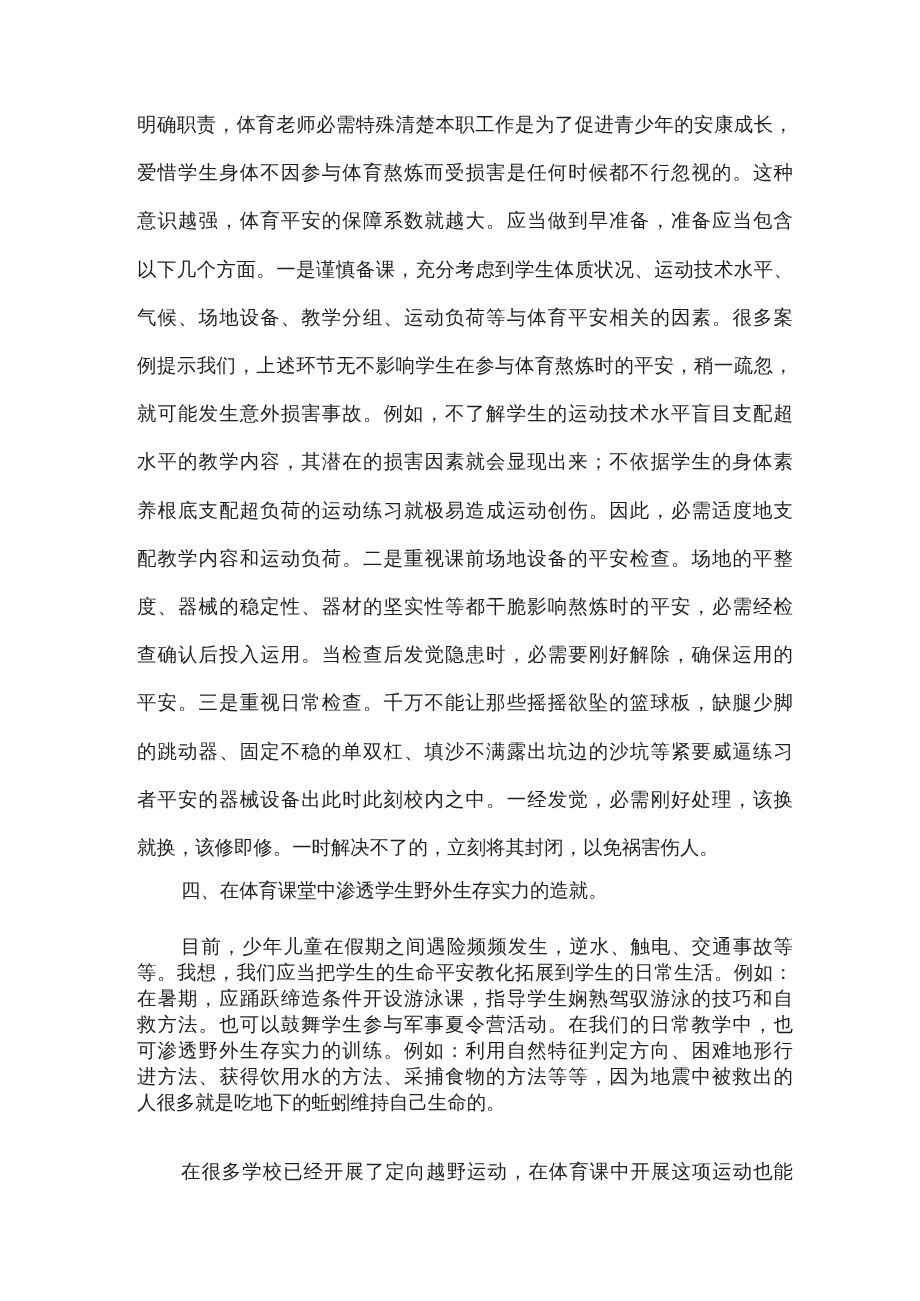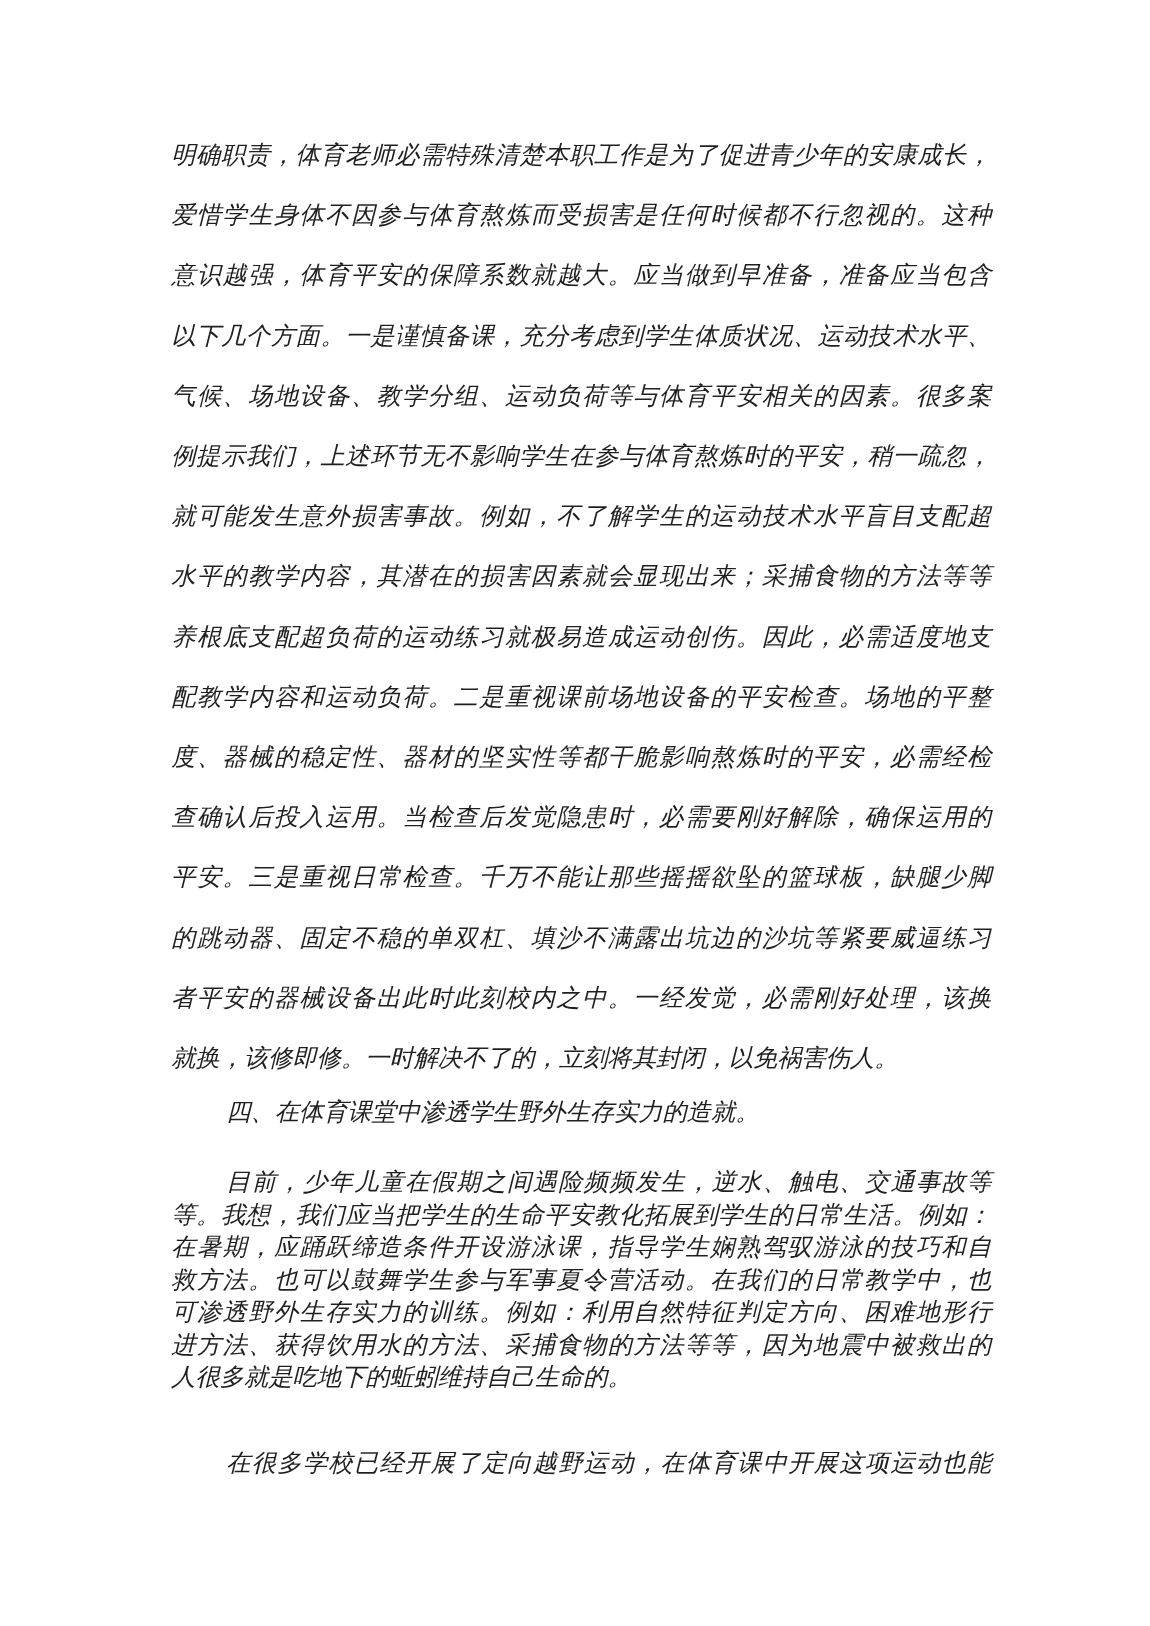--- a/index.html
+++ b/index.html
@@ -8,21 +8,20 @@
     background: #ffffff;
   }
   .page {
     position: relative;
     width: 920px;
     height: 1301px;
     background: #ffffff;
     overflow: hidden;
     font-family: "Liberation Serif", "DejaVu Serif", serif;
     color: #1f1f1f;
-    font-style: italic;
   }
   .block {
     position: absolute;
     left: 137px;
     width: 656px;
     font-size: 19.4px;
   }
   .line {
     text-align: justify;
     text-align-last: justify;
@@ -49,21 +48,21 @@
 
 <div class="page">
   <div id="para1" class="block">
       <div class="line">明确职责，体育老师必需特殊清楚本职工作是为了促进青少年的安康成长，</div>
       <div class="line">爱惜学生身体不因参与体育熬炼而受损害是任何时候都不行忽视的。这种</div>
       <div class="line">意识越强，体育平安的保障系数就越大。应当做到早准备，准备应当包含</div>
       <div class="line">以下几个方面。一是谨慎备课，充分考虑到学生体质状况、运动技术水平、</div>
       <div class="line">气候、场地设备、教学分组、运动负荷等与体育平安相关的因素。很多案</div>
       <div class="line">例提示我们，上述环节无不影响学生在参与体育熬炼时的平安，稍一疏忽，</div>
       <div class="line">就可能发生意外损害事故。例如，不了解学生的运动技术水平盲目支配超</div>
-      <div class="line">水平的教学内容，其潜在的损害因素就会显现出来；采捕食物的方法等等</div>
+      <div class="line">水平的教学内容，其潜在的损害因素就会显现出来；不依据学生的身体素</div>
       <div class="line">养根底支配超负荷的运动练习就极易造成运动创伤。因此，必需适度地支</div>
       <div class="line">配教学内容和运动负荷。二是重视课前场地设备的平安检查。场地的平整</div>
       <div class="line">度、器械的稳定性、器材的坚实性等都干脆影响熬炼时的平安，必需经检</div>
       <div class="line">查确认后投入运用。当检查后发觉隐患时，必需要刚好解除，确保运用的</div>
       <div class="line">平安。三是重视日常检查。千万不能让那些摇摇欲坠的篮球板，缺腿少脚</div>
       <div class="line">的跳动器、固定不稳的单双杠、填沙不满露出坑边的沙坑等紧要威逼练习</div>
       <div class="line">者平安的器械设备出此时此刻校内之中。一经发觉，必需刚好处理，该换</div>
       <div class="line noj">就换，该修即修。一时解决不了的，立刻将其封闭，以免祸害伤人。</div>
     </div>
 

